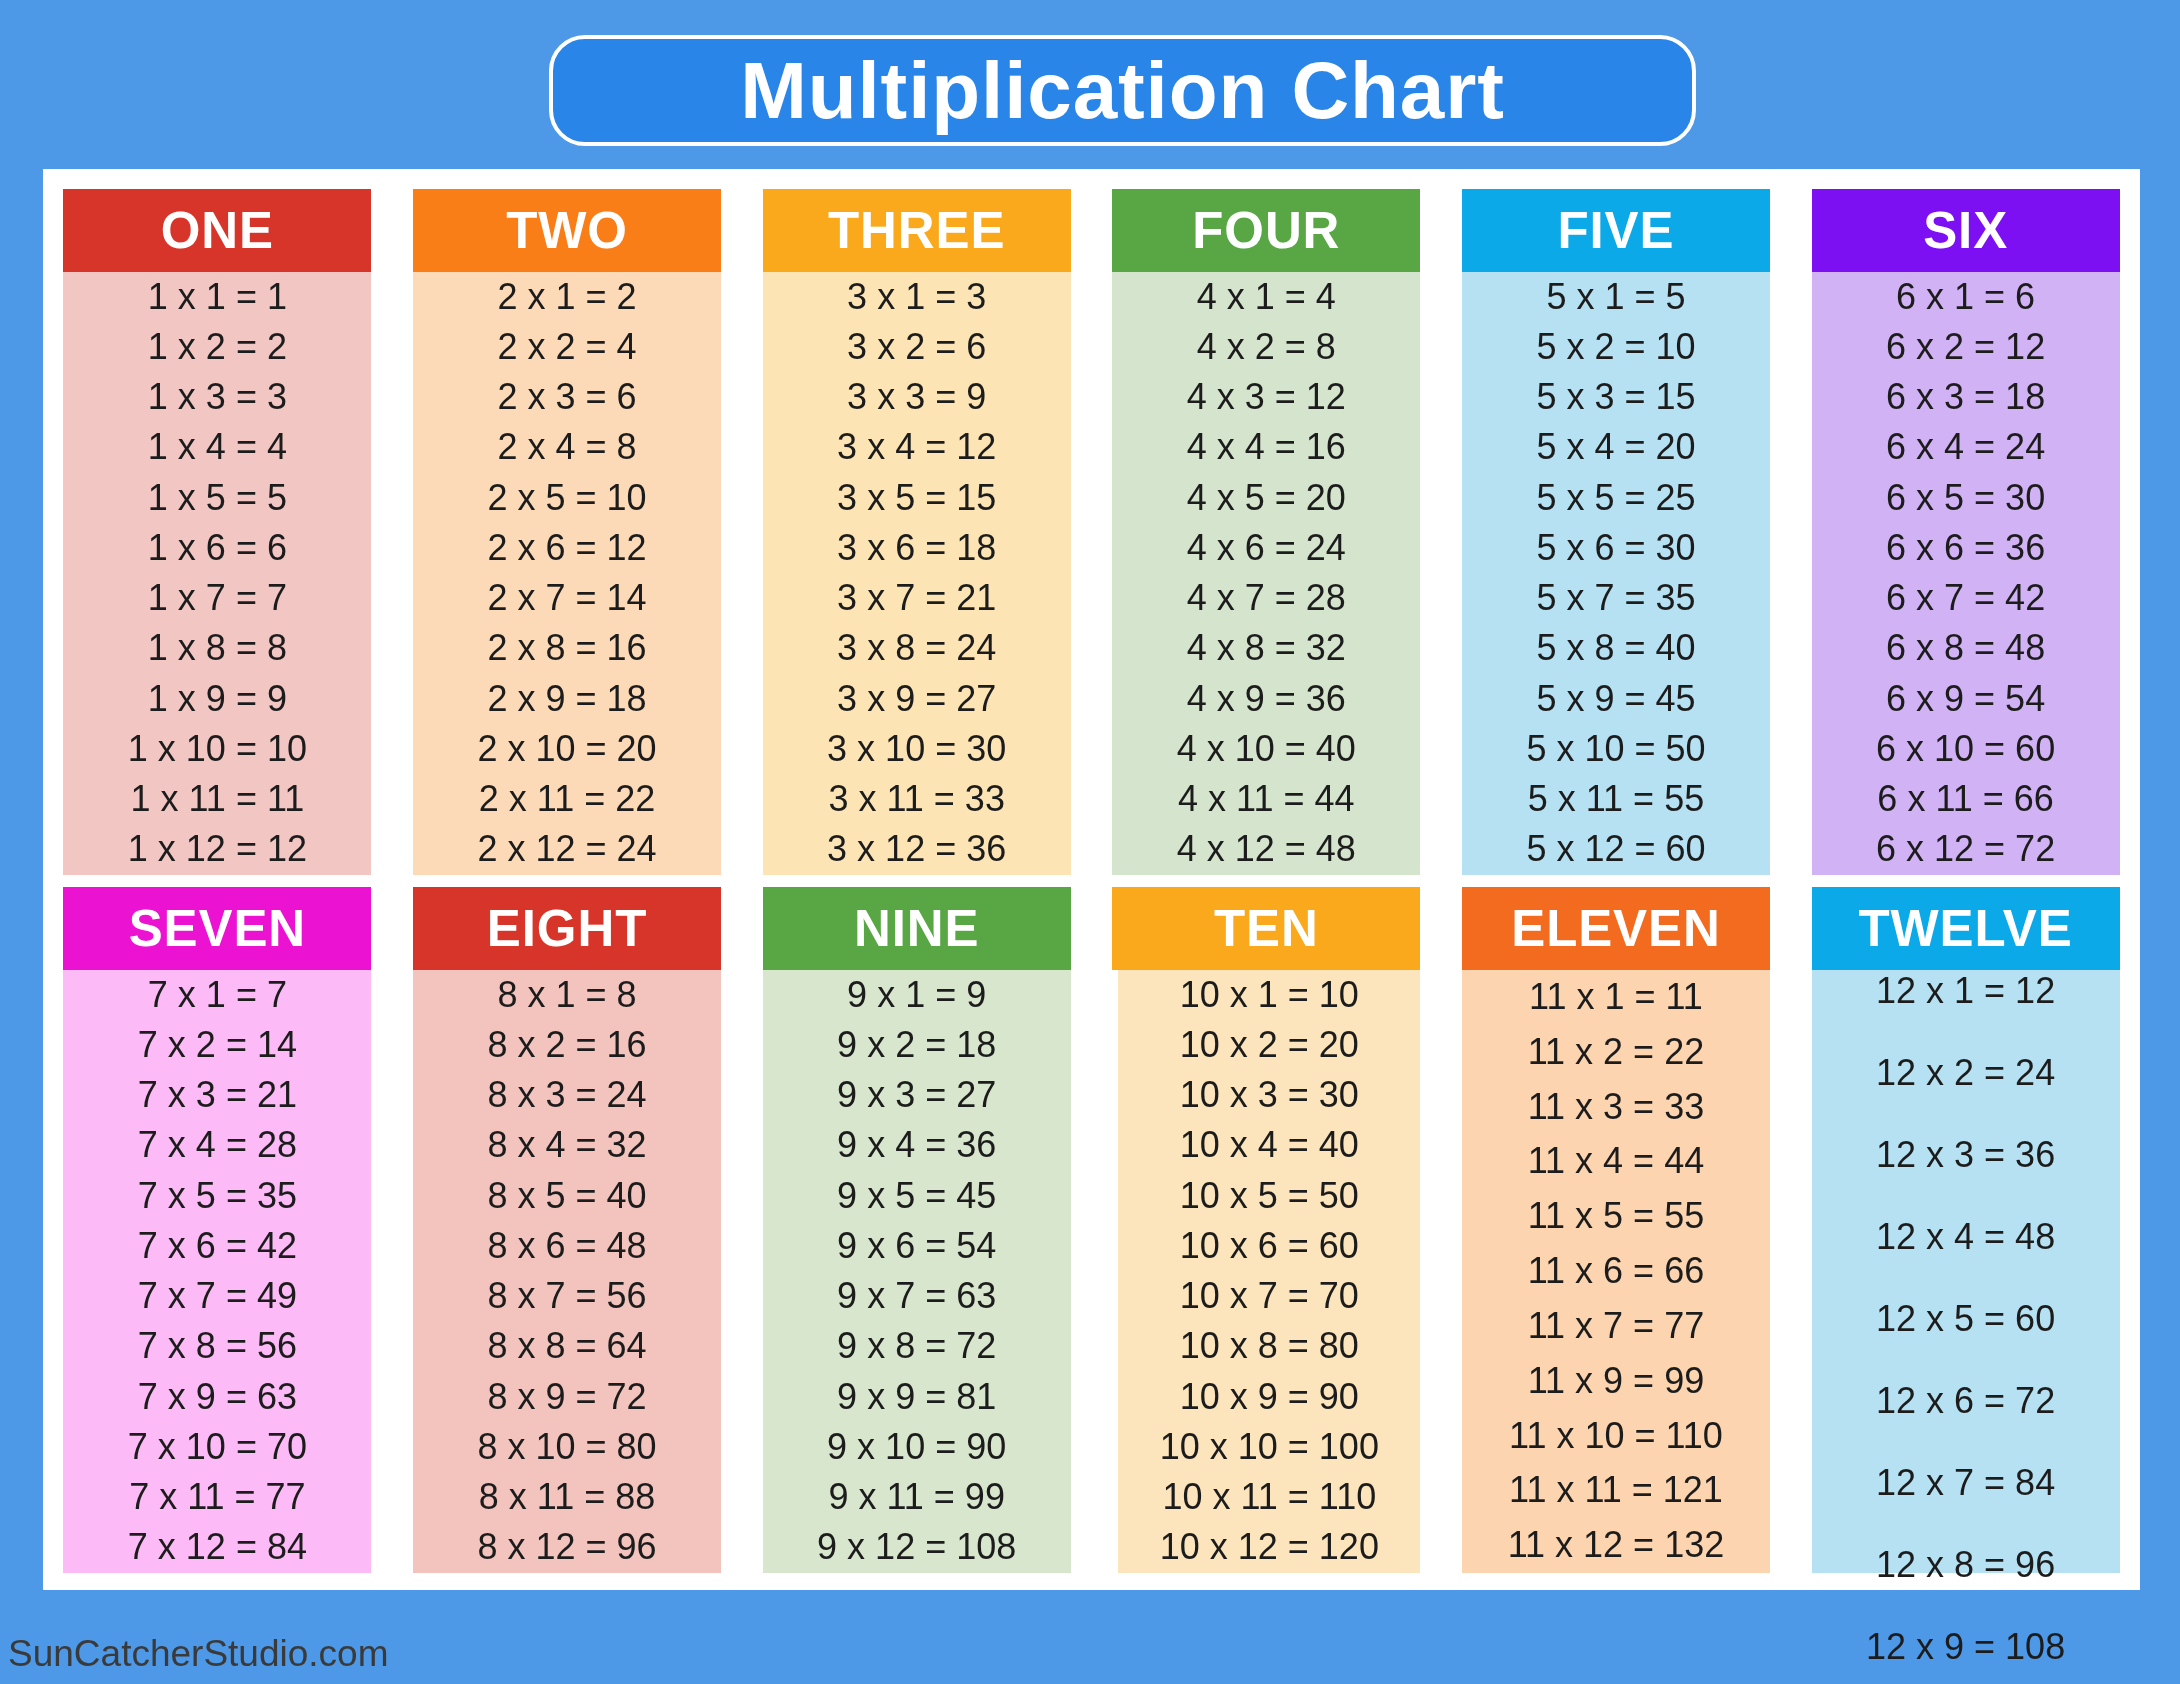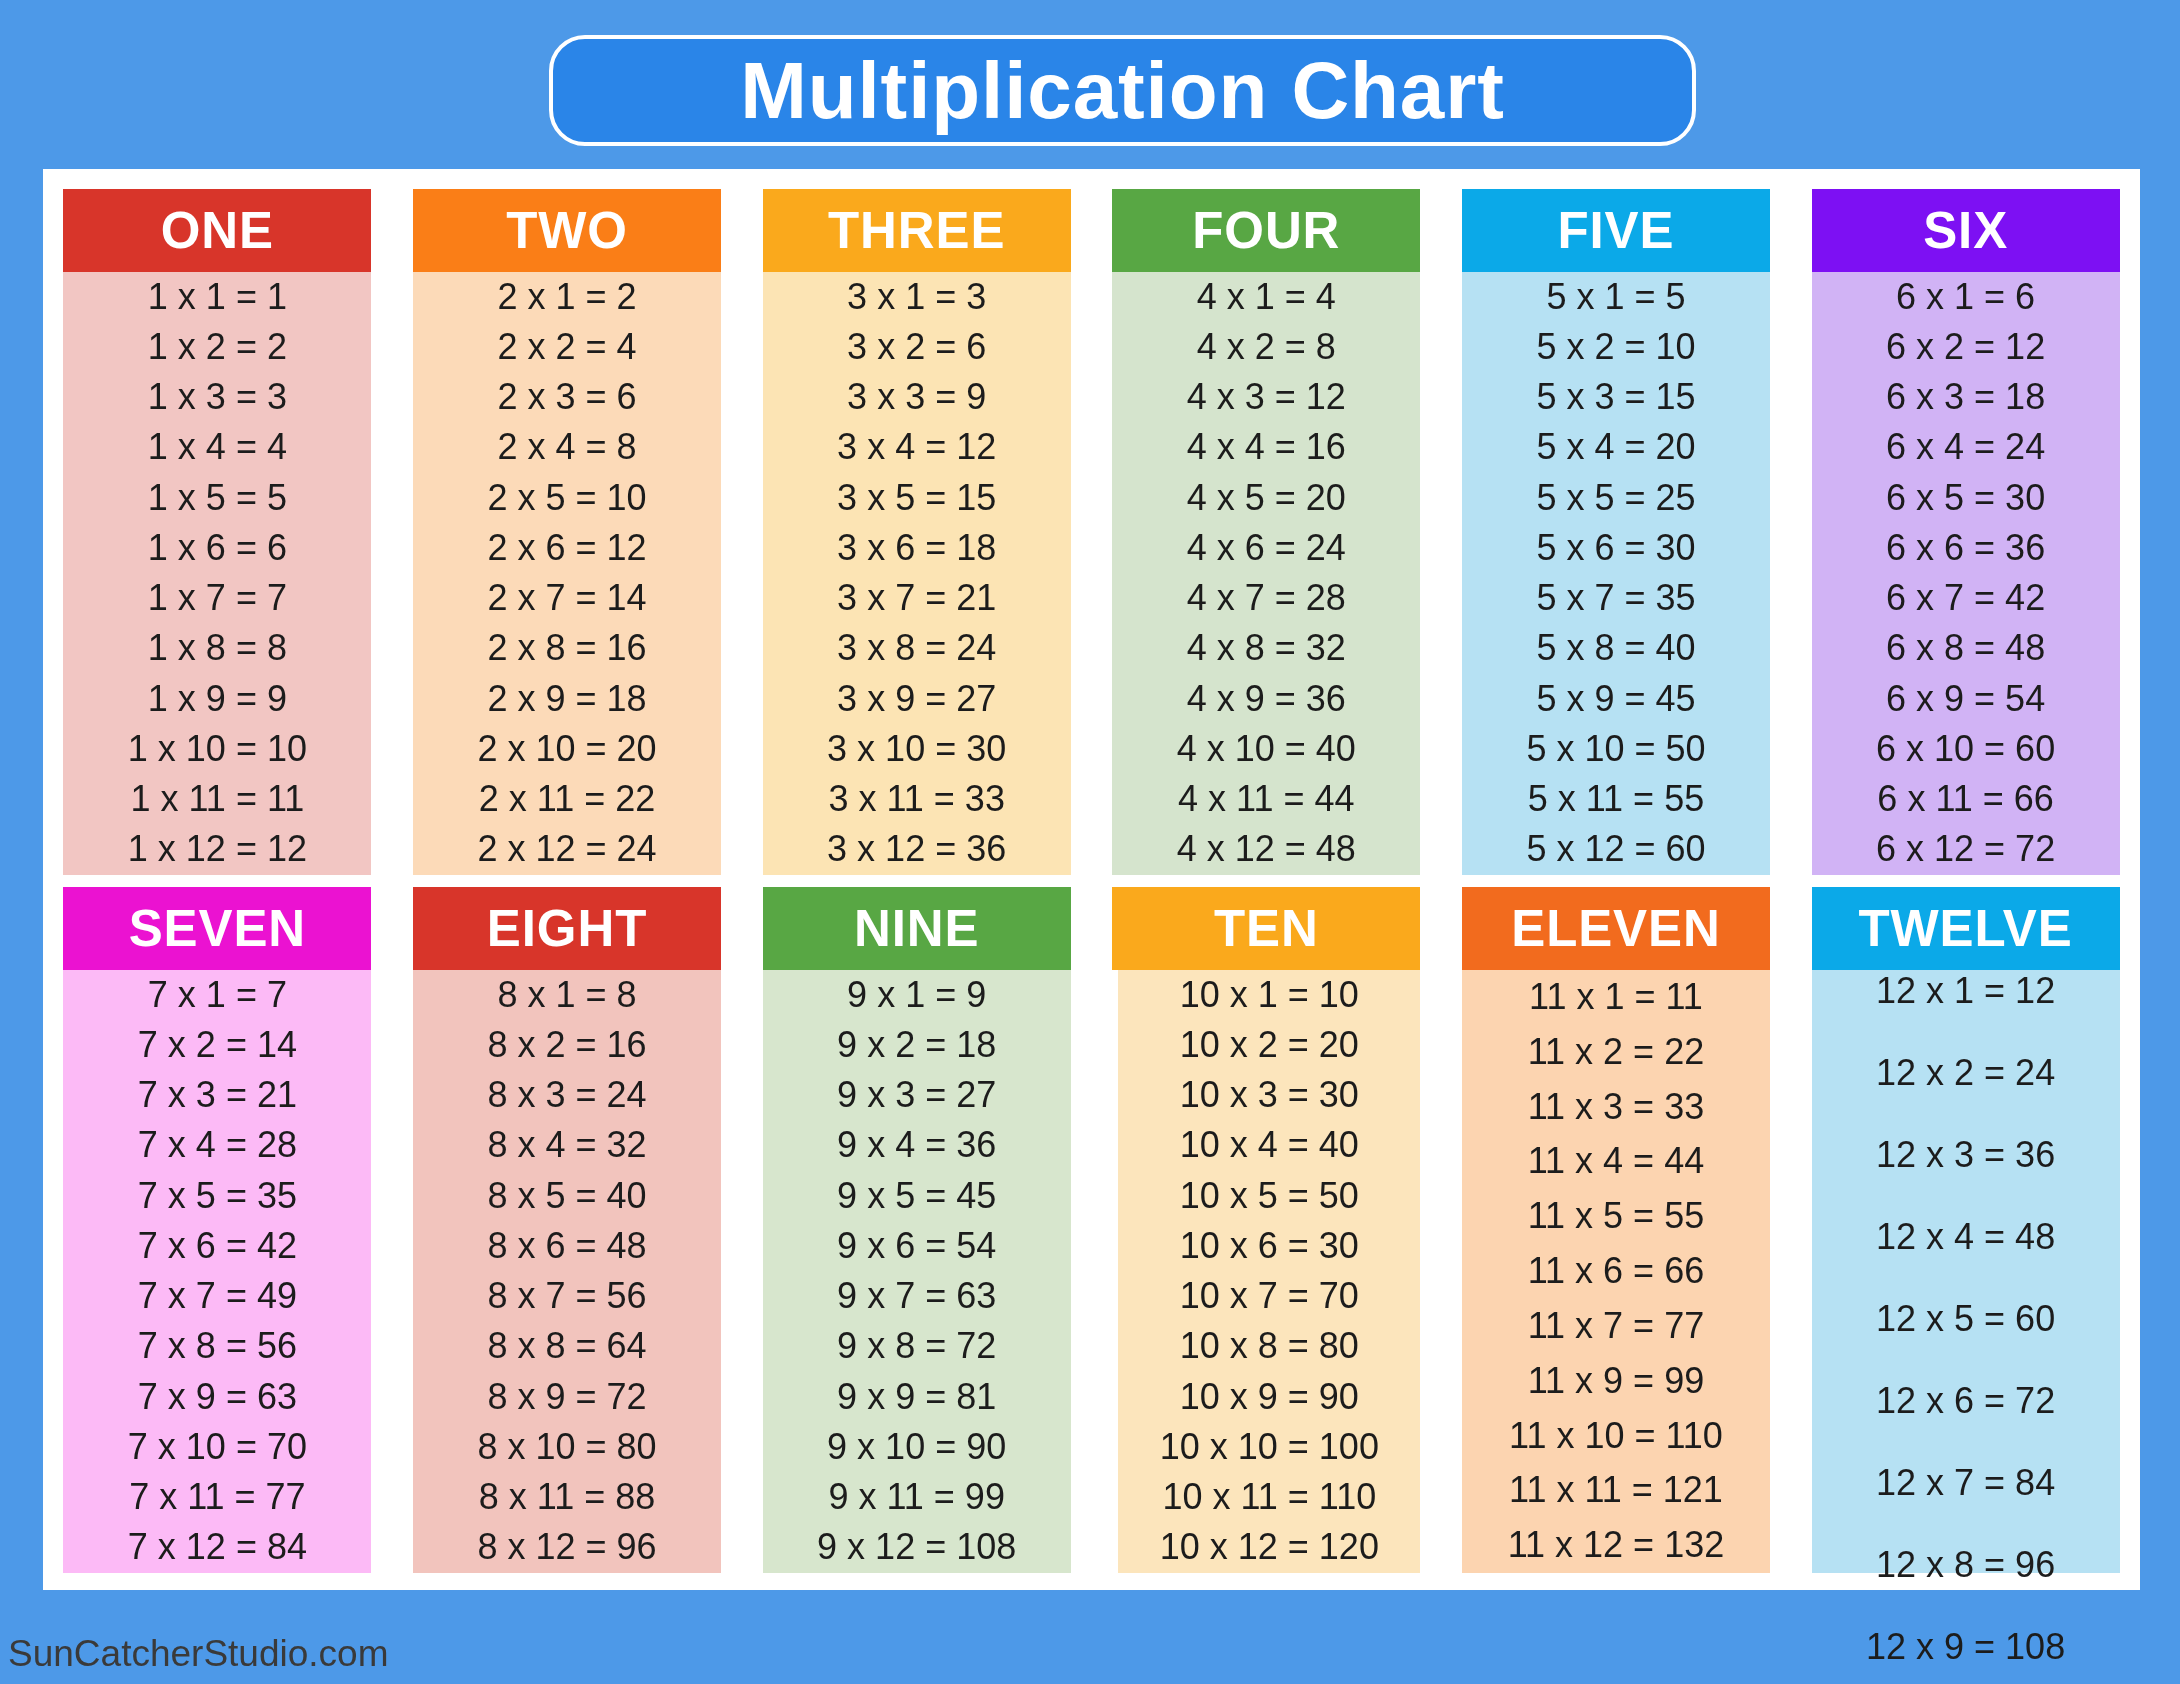--- a/index.html
+++ b/index.html
@@ -285,21 +285,21 @@
   <section class="table-col">
     <header class="table-header" style="background: rgb(250, 169, 28);">
       <span class="table-title">TEN</span>
     </header>
     <div class="table-body" style="background: rgb(252, 229, 188); margin-left: 6px;">
           <div class="fact-row">10 x 1 = 10</div>
           <div class="fact-row">10 x 2 = 20</div>
           <div class="fact-row">10 x 3 = 30</div>
           <div class="fact-row">10 x 4 = 40</div>
           <div class="fact-row">10 x 5 = 50</div>
-          <div class="fact-row">10 x 6 = 30</div>
+          <div class="fact-row">10 x 6 = 60</div>
           <div class="fact-row">10 x 7 = 70</div>
           <div class="fact-row">10 x 8 = 80</div>
           <div class="fact-row">10 x 9 = 90</div>
           <div class="fact-row">10 x 10 = 100</div>
           <div class="fact-row">10 x 11 = 110</div>
           <div class="fact-row">10 x 12 = 120</div>
         </div>
   </section>
 
   <section class="table-col">

